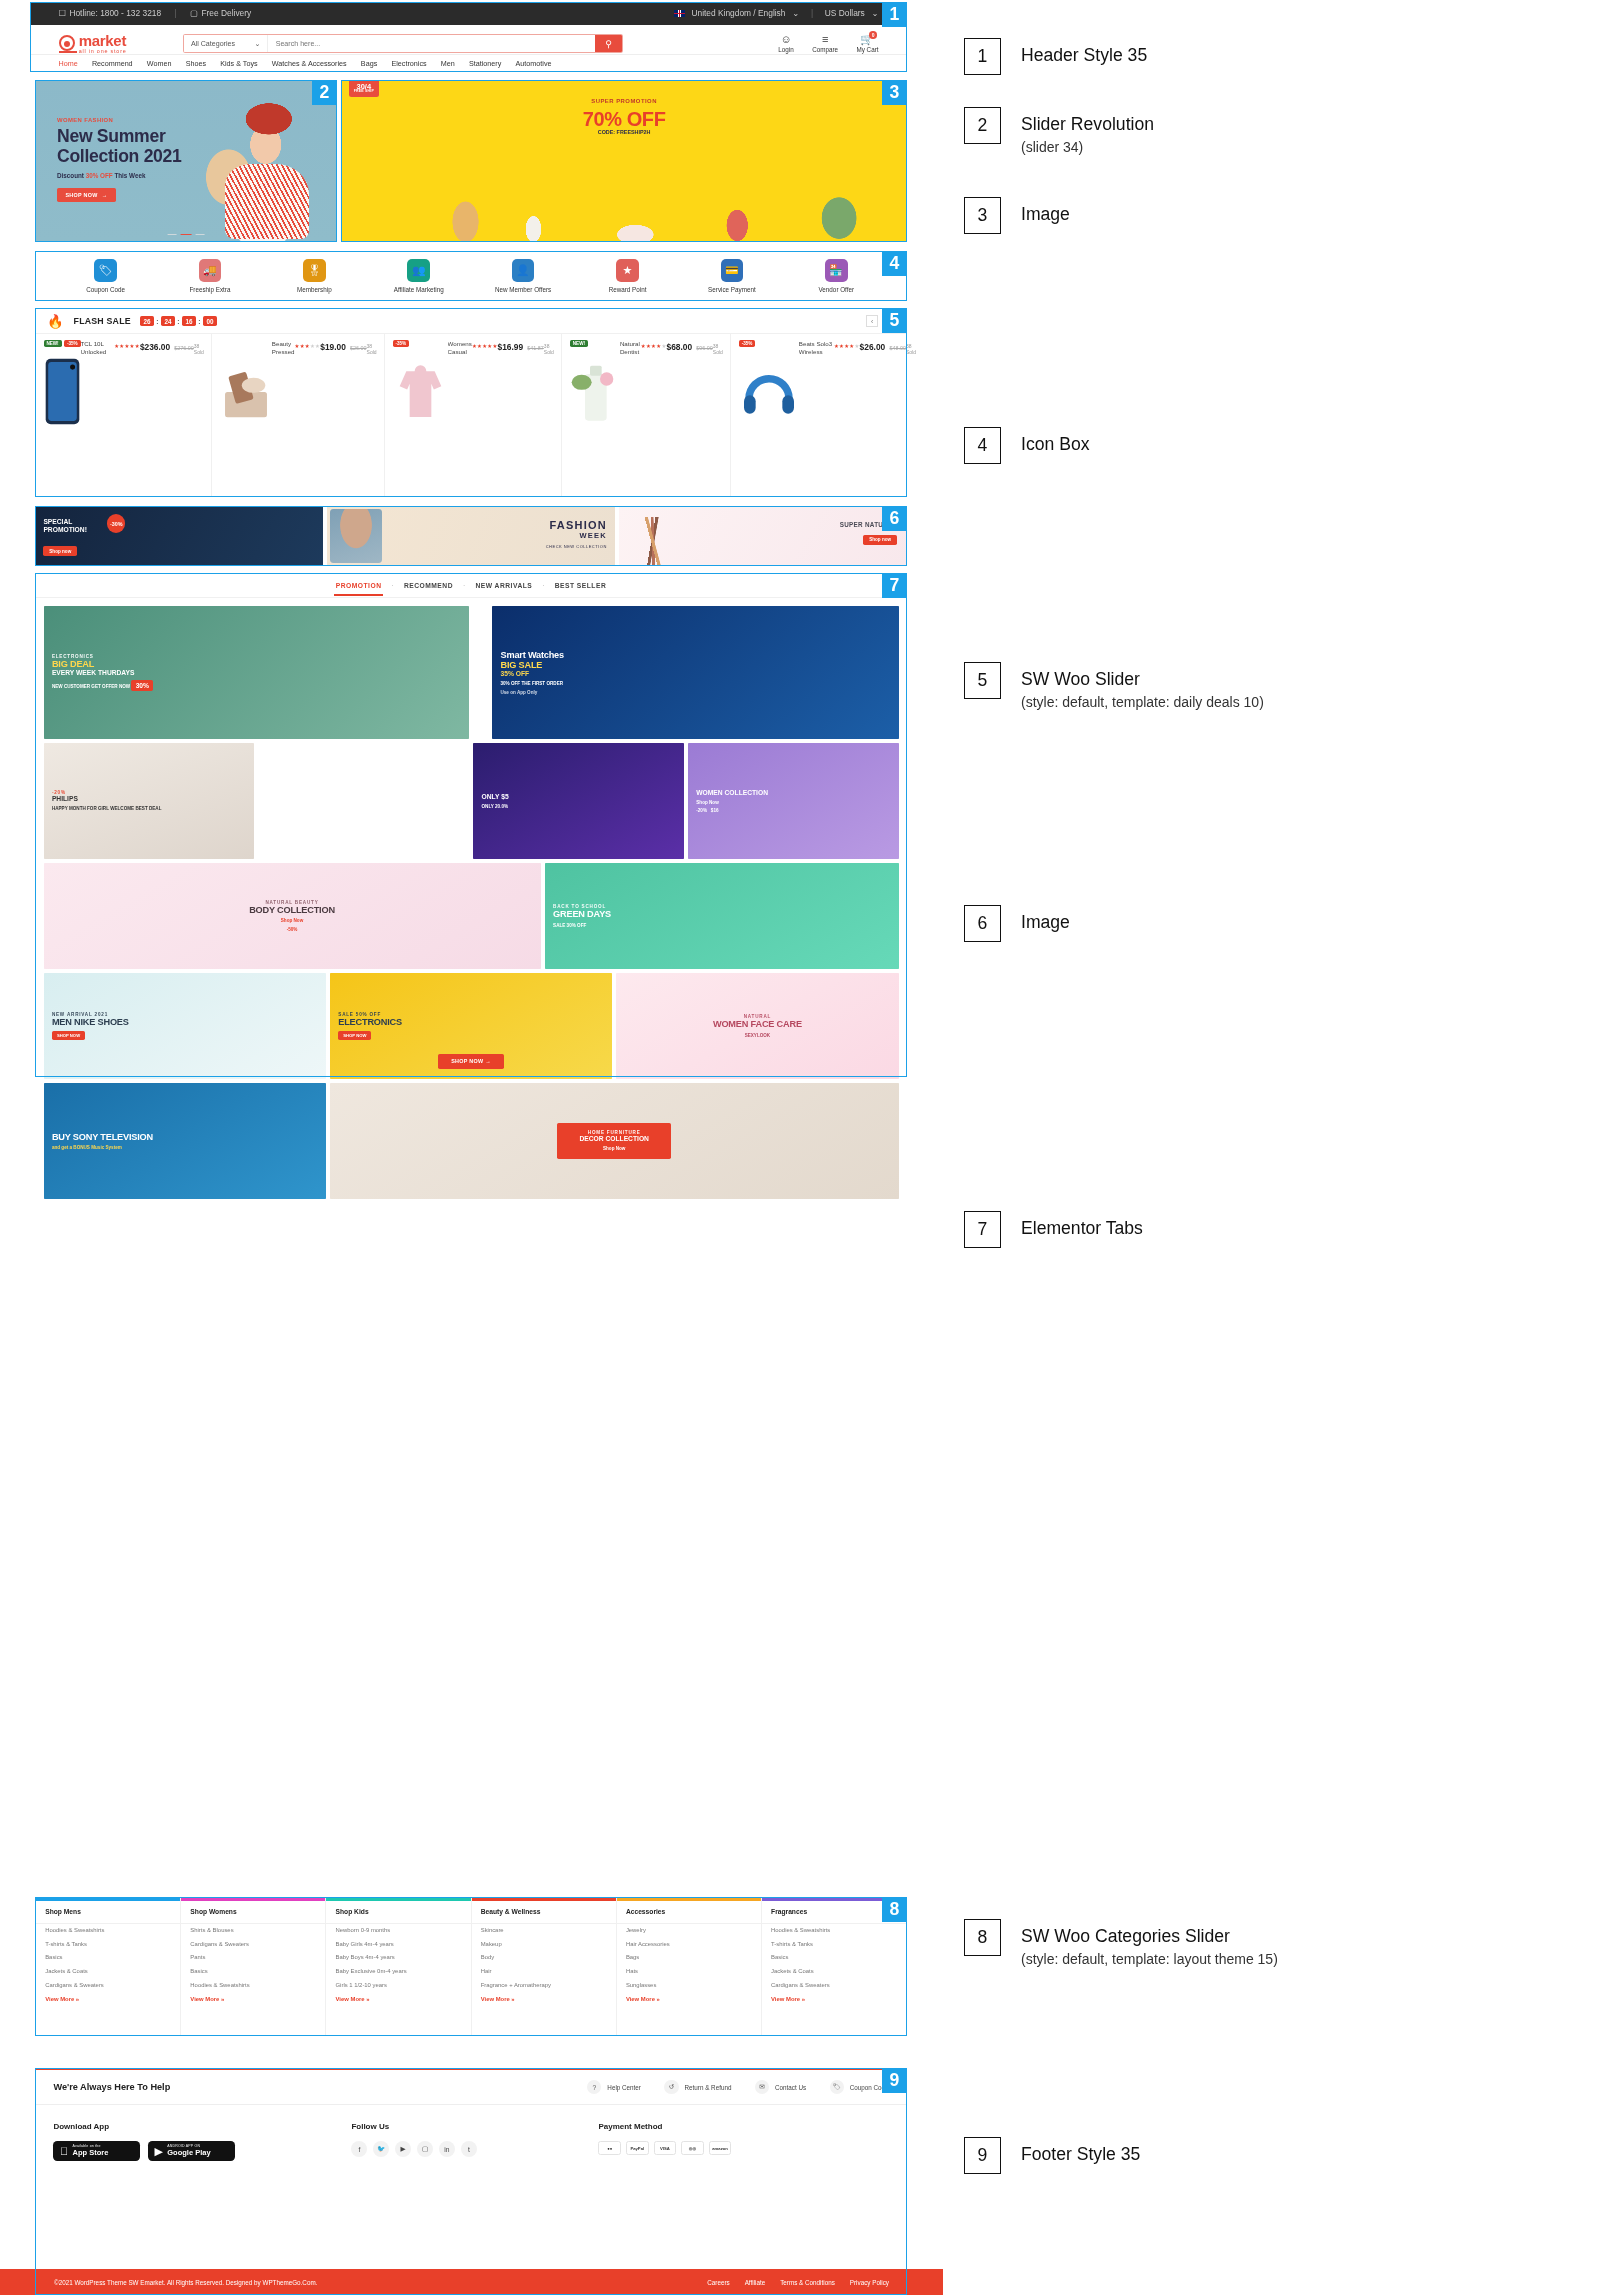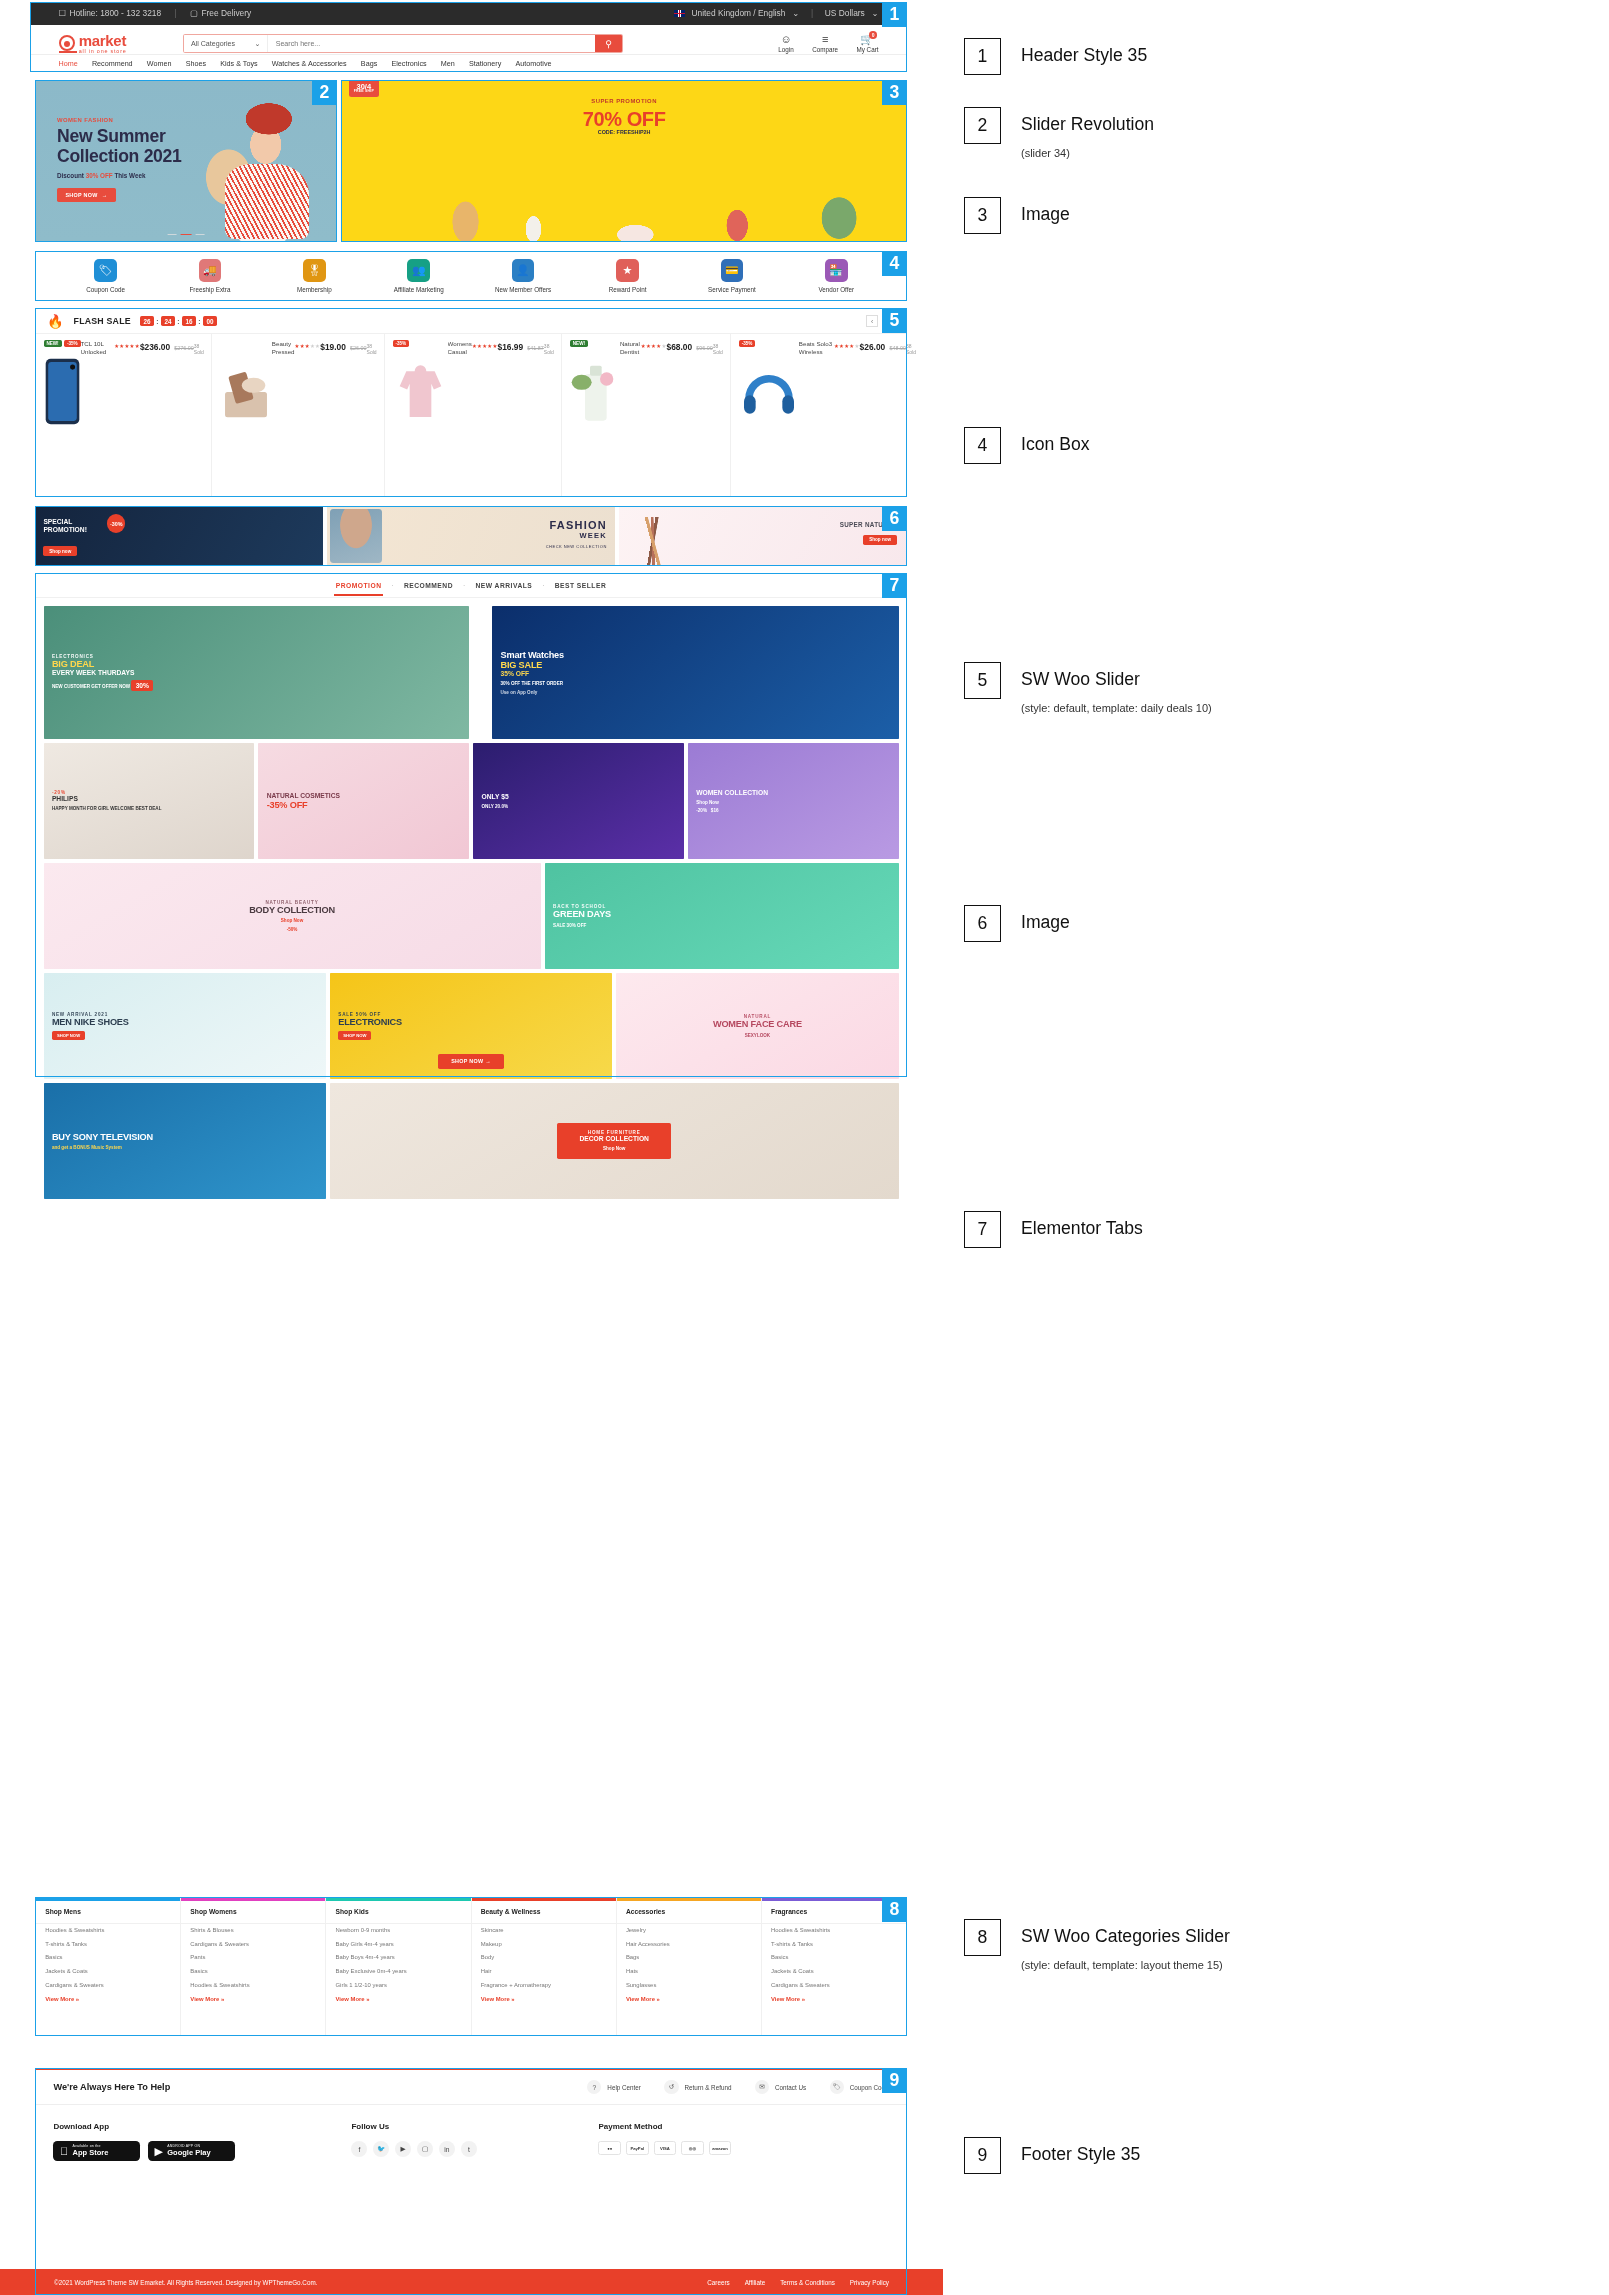--- a/index.html
+++ b/index.html
@@ -304,21 +304,21 @@
   .f-nav2 a { font-size:6.3px; color:#fff; text-decoration:none;}
 
   
   .legend { position:absolute; left:964px; top:0; width:645px; height:2295px;}
   .lg { position:absolute; display:flex; align-items:flex-start; gap:20px;}
   .lg-num { width:37px; height:37px; border:1.3px solid #111; display:flex;
       align-items:center; justify-content:center; font-size:17.6px; color:#111; flex:none;
       font-family:"Liberation Sans",sans-serif;}
   .lg-txt { padding-top:6.7px;}
   .lg-t { font-size:17.6px; color:#111; line-height:1.25;}
-  .lg-s { font-size:11px; color:#333; margin-top:11px;}
+  .lg-s { font-size:14px; color:#333; margin-top:3px;}
 </style>
 </head>
 <body>
 
 <div class="shot">
 
   <div class="topbar">
     <div class="tb-l">
       <span class="tb-item">
         <span>☐</span>
@@ -659,26 +659,20 @@
       </div>
 
       <div class="cell c3">
         <div class="ov" style="color:#333">
           <div class="k" style="color:#e8402a">-20%</div>
           <div class="t2">PHILIPS</div>
           <div class="sm">HAPPY MONTH FOR GIRL WELCOME BEST DEAL</div>
         </div>
       </div>
 
-      <div class="cell c4">
-        <div class="ov" style="color:#7a3a4a">
-          <div class="t2">NATURAL COSMETICS</div>
-          <div class="t1" style="color:#e8402a">-35% OFF</div>
-        </div>
-      </div>
 
       <div class="cell c5">
         <div class="ov" style="color:#fff">
           <div class="t2">ONLY $5</div>
           <div class="sm">ONLY 20.0%</div>
         </div>
       </div>
 
       <div class="cell c6">
         <div class="ov" style="color:#fff">

